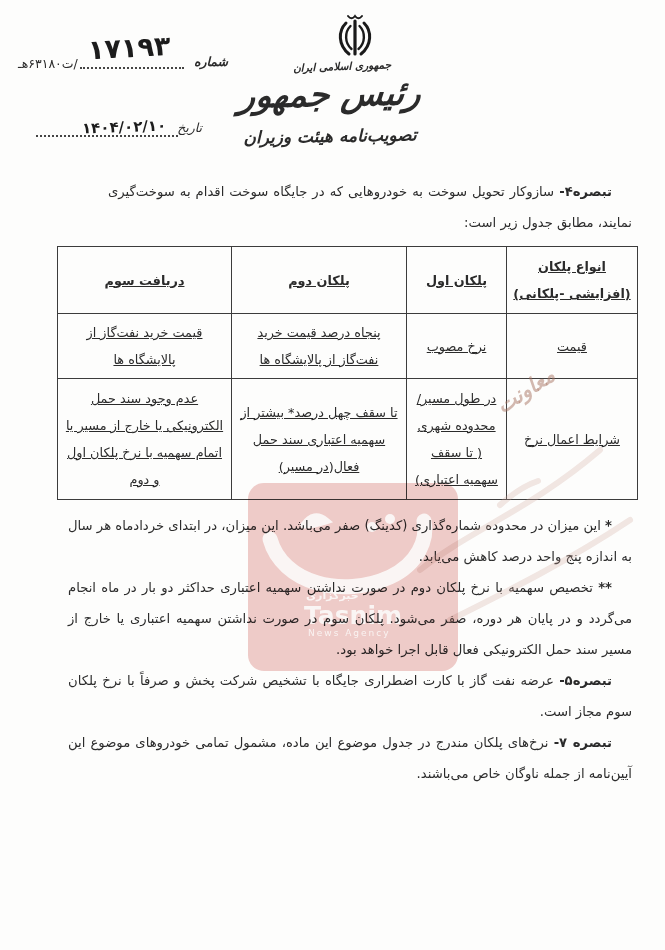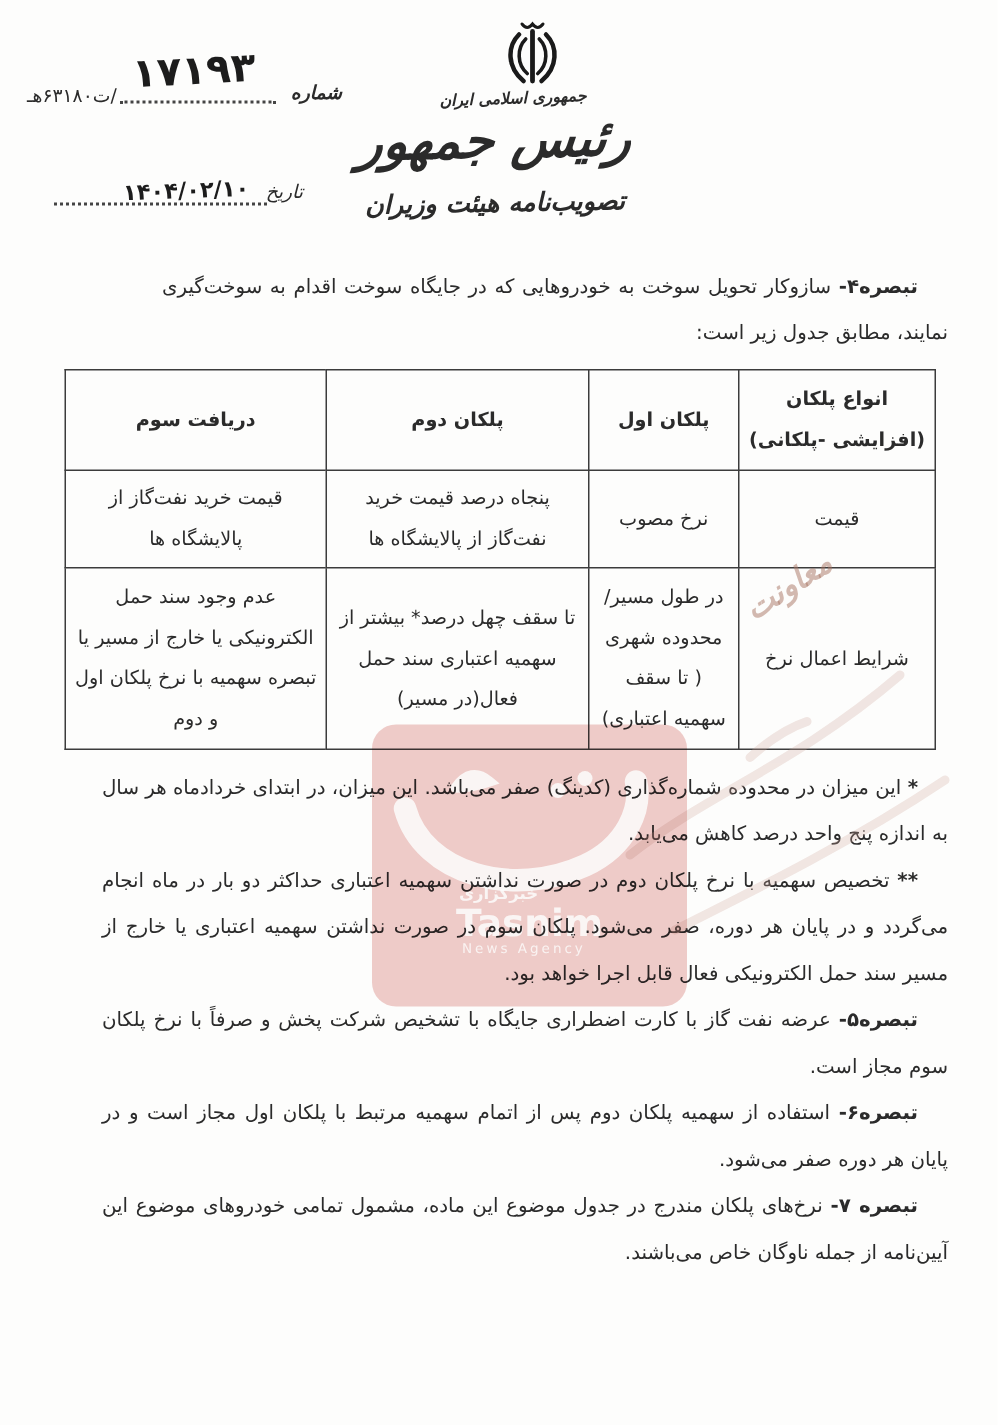--- a/index.html
+++ b/index.html
@@ -36,21 +36,21 @@
     letter-spacing:2px;transform:rotate(-2deg);color:#1c1c1c;white-space:nowrap;}
 
   
   .content{position:absolute;top:176px;left:60px;width:580px;}
   p.para{margin:0;padding:0 8px;font-size:13.2px;line-height:31px;
     text-align:justify;text-align-last:right;text-indent:20px;}
   p.para .lead{font-weight:bold;}
   p.intro{margin-bottom:8px;margin-left:40px;}
 
   table.grid{border-collapse:collapse;width:100%;table-layout:fixed;
-    margin:4px 16px 10px 0;}
+    margin:4px 2px 10px 0;text-decoration:underline;}
   table.grid th,table.grid td{border:1.6px solid #3c3c3c;
     font-size:12.8px;line-height:27px;text-align:center;vertical-align:middle;
     padding:4px 6px;}
   table.grid th{font-weight:bold;height:58px;}
   tr.row-price td{height:56px;}
   tr.row-cond td{height:112px;}
 
   
   .tasnim{position:absolute;top:483px;left:248px;width:210px;height:188px;
     background:rgba(214,116,110,0.36);border-radius:16px;pointer-events:none;
@@ -130,40 +130,36 @@
       <tr class="row-price">
         <td>قیمت</td>
         <td>نرخ مصوب</td>
         <td>پنجاه درصد قیمت خرید نفت‌گاز از پالایشگاه ها</td>
         <td>قیمت خرید نفت‌گاز از پالایشگاه ها</td>
       </tr>
       <tr class="row-cond">
         <td>شرایط اعمال نرخ</td>
         <td>در طول مسیر/ محدوده شهری ( تا سقف سهمیه اعتباری)</td>
         <td>تا سقف چهل درصد* بیشتر از سهمیه اعتباری سند حمل فعال(در مسیر)</td>
-        <td>عدم وجود سند حمل الکترونیکی یا خارج از مسیر یا تبصره سهمیه با نرخ پلکان اول و دوم</td>
+        <td>عدم وجود سند حمل الکترونیکی یا خارج از مسیر یا اتمام سهمیه با نرخ پلکان اول و دوم</td>
       </tr>
     </tbody>
       </table>
 
     <p class="para">
       <span class="lead">*</span>
       <span>این میزان در محدوده شماره‌گذاری (کدینگ) صفر می‌باشد. این میزان، در ابتدای خردادماه هر سال به اندازه پنج واحد درصد کاهش می‌یابد.</span>
     </p>
     <p class="para">
       <span class="lead">**</span>
       <span>تخصیص سهمیه با نرخ پلکان دوم در صورت نداشتن سهمیه اعتباری حداکثر دو بار در ماه انجام می‌گردد و در پایان هر دوره، صفر می‌شود. پلکان سوم در صورت نداشتن سهمیه اعتباری یا خارج از مسیر سند حمل الکترونیکی فعال قابل اجرا خواهد بود.</span>
     </p>
     <p class="para">
       <span class="lead">تبصره۵-</span>
       <span>عرضه نفت گاز با کارت اضطراری جایگاه با تشخیص شرکت پخش و صرفاً با نرخ پلکان سوم مجاز است.</span>
-    </p>
-    <p class="para">
-      <span class="lead">تبصره۶-</span>
-      <span>استفاده از سهمیه پلکان دوم پس از اتمام سهمیه مرتبط با پلکان اول مجاز است و در پایان هر دوره صفر می‌شود.</span>
     </p>
     <p class="para">
       <span class="lead">تبصره ۷-</span>
       <span>نرخ‌های پلکان مندرج در جدول موضوع این ماده، مشمول تمامی خودروهای موضوع این آیین‌نامه از جمله ناوگان خاص می‌باشند.</span>
     </p>
   </div>
 
   <div class="swirls">
     <svg width="300" height="240" viewBox="0 0 300 240">
       <g fill="none" stroke="#cfa89d" stroke-width="6" stroke-linecap="round" opacity="0.5">

